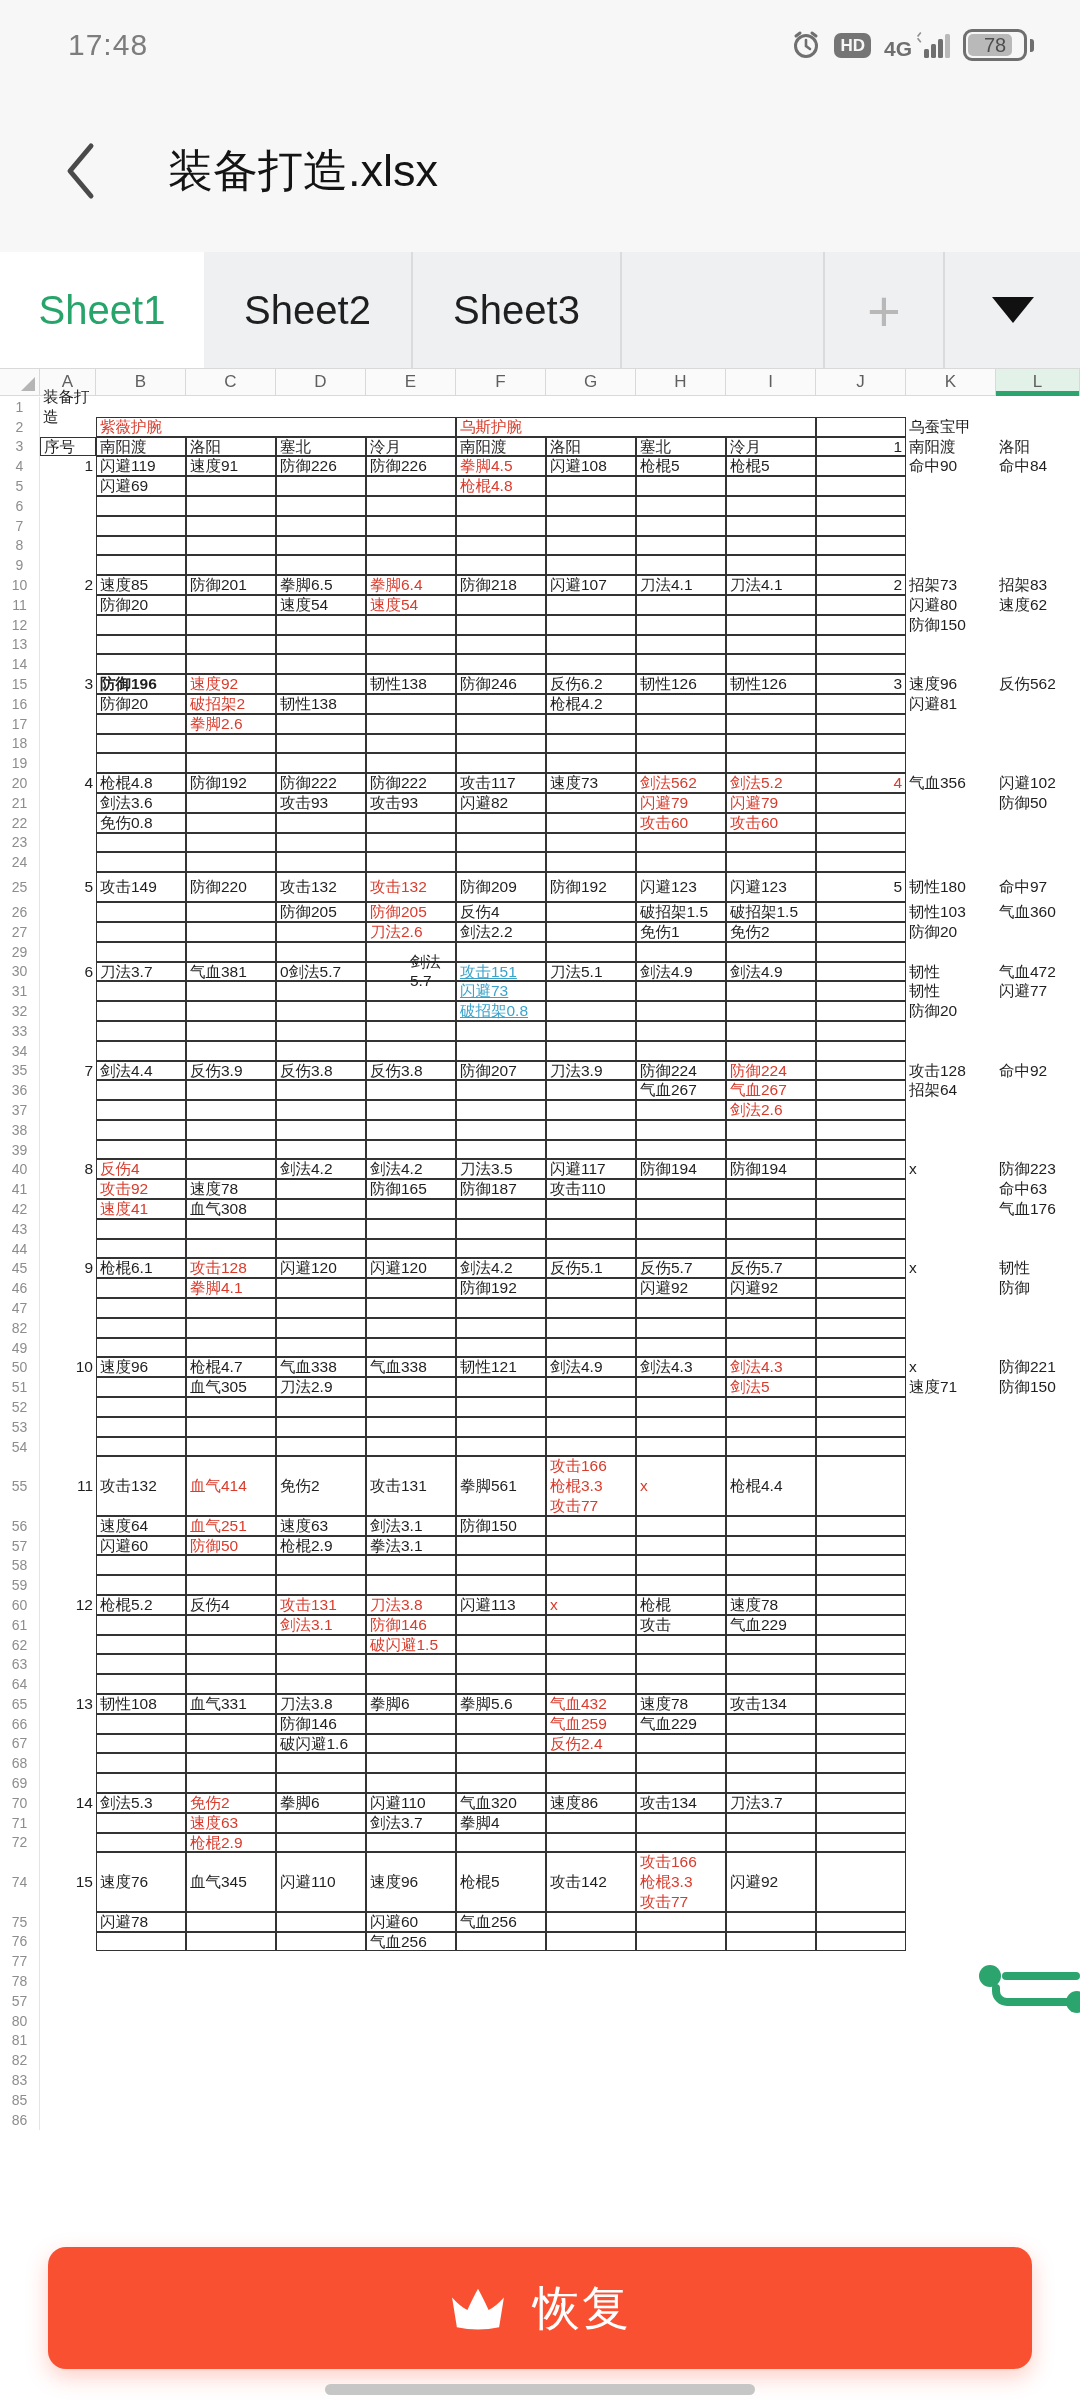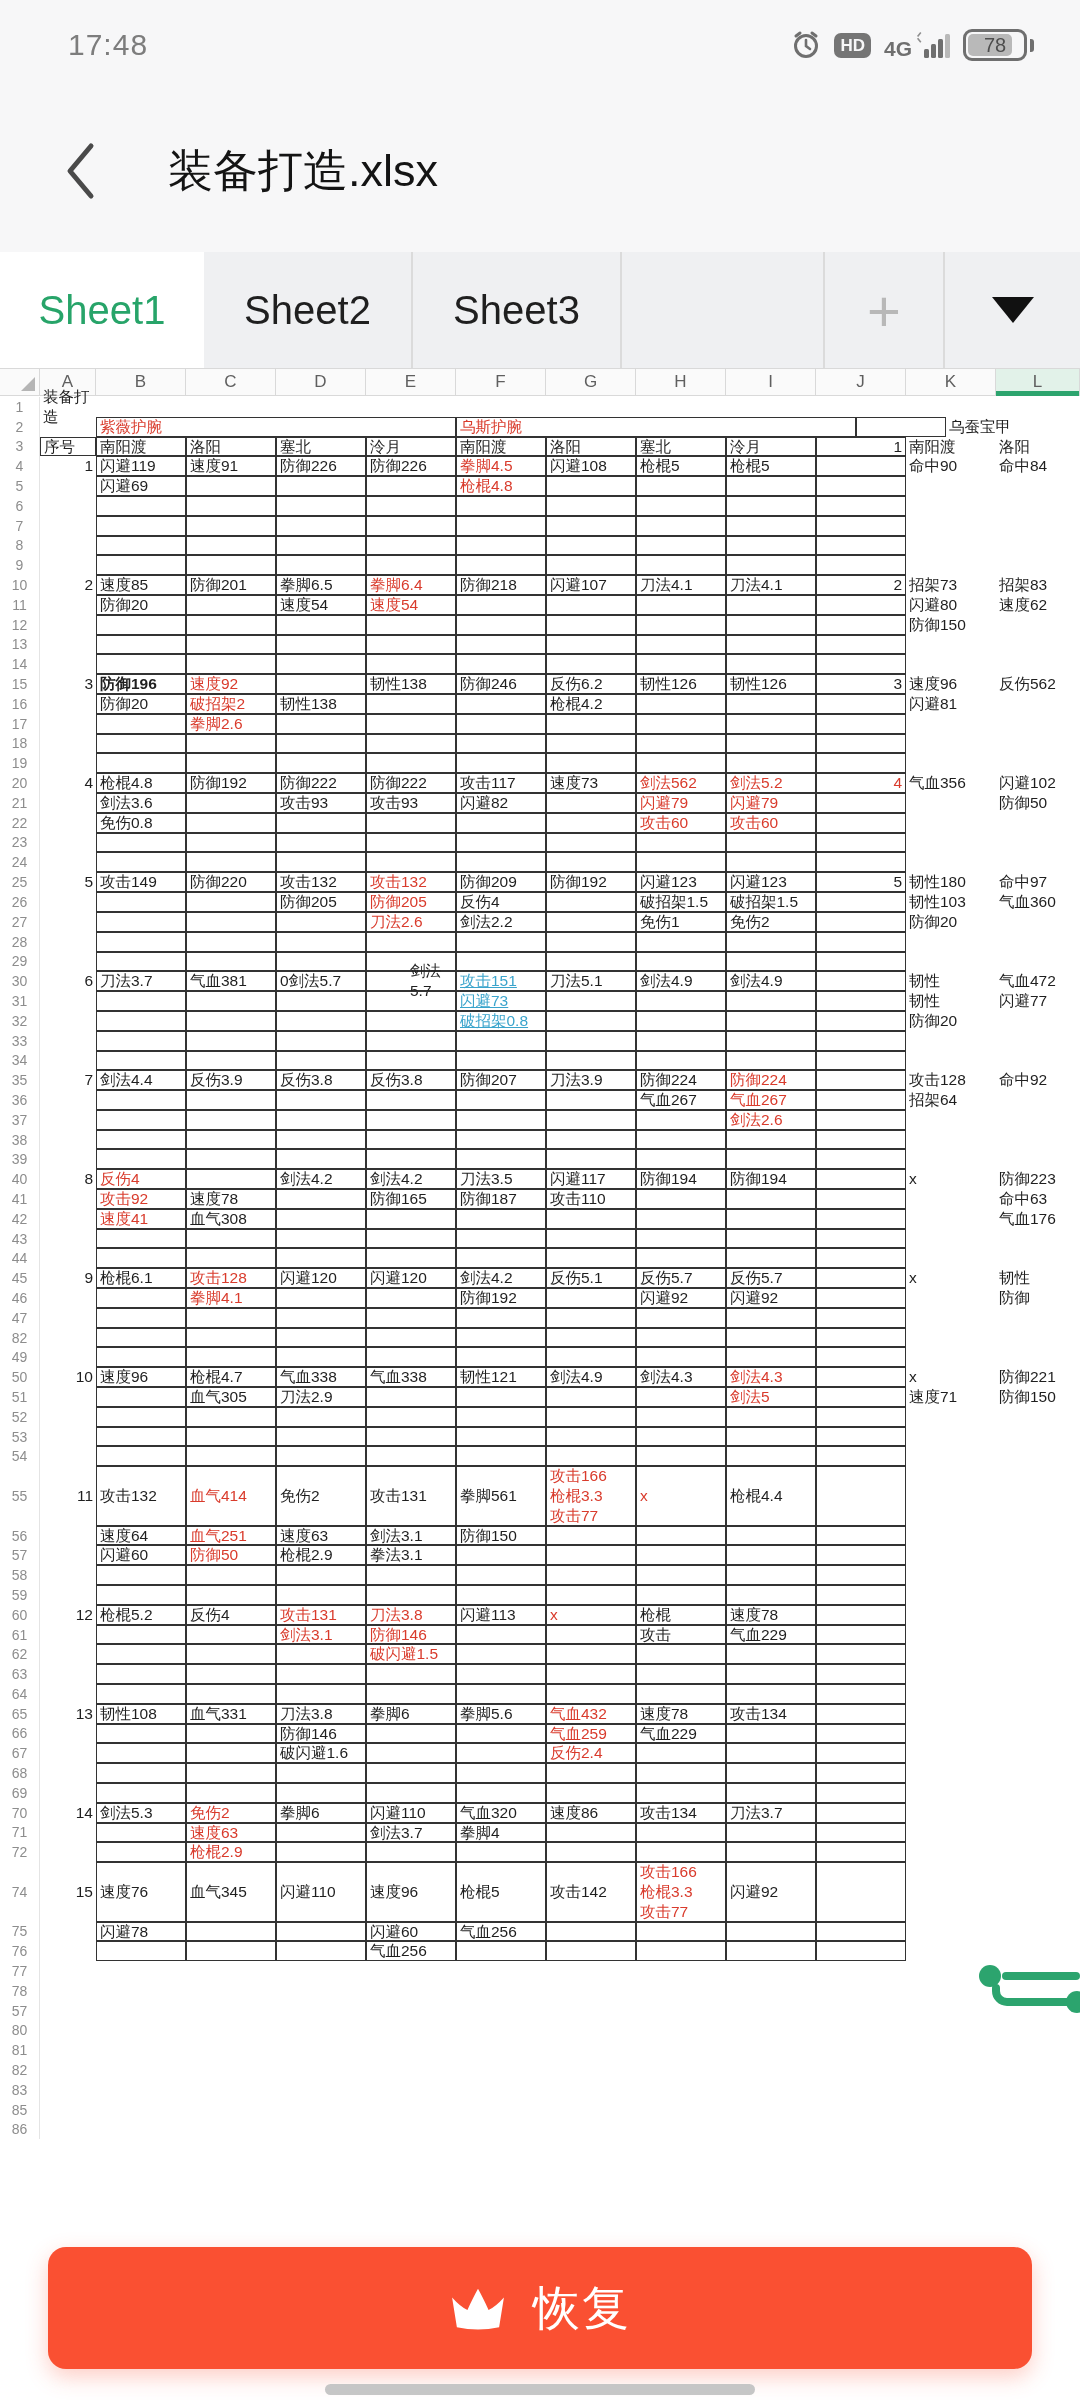--- a/index.html
+++ b/index.html
@@ -162,21 +162,21 @@
         <div class="cell" style="width: 90px;"></div>
         <div class="cell" style="width: 90px;"></div>
         <div class="cell" style="width: 84px;"></div>
       </div>
       <div class="grow" style="height: 19.8px;">
         <div class="rnum">2</div>
         <div class="cell" style="width: 56px;"></div>
         <div class="cell bd red" style="width: 360px;">
           <span>紫薇护腕</span>
         </div>
-        <div class="cell bd red" style="width: 400px;">
+        <div class="cell bd red" style="width: 360px;">
           <span>乌斯护腕</span>
         </div>
         <div class="cell bd" style="width: 90px;"></div>
         <div class="cell" style="width: 90px;">
           <span>乌蚕宝甲</span>
         </div>
         <div class="cell" style="width: 84px;"></div>
       </div>
       <div class="grow" style="height: 19.8px;">
         <div class="rnum">3</div>
@@ -665,21 +665,21 @@
         <div class="cell bd" style="width: 90px;"></div>
         <div class="cell bd" style="width: 90px;"></div>
         <div class="cell bd" style="width: 90px;"></div>
         <div class="cell bd" style="width: 90px;"></div>
         <div class="cell bd" style="width: 90px;"></div>
         <div class="cell bd" style="width: 90px;"></div>
         <div class="cell bd" style="width: 90px;"></div>
         <div class="cell" style="width: 90px;"></div>
         <div class="cell" style="width: 84px;"></div>
       </div>
-      <div class="grow" style="height: 20px;">
+      <div class="grow" style="height: 30px;">
         <div class="rnum">25</div>
         <div class="cell ar" style="width: 56px;">
           <span>5</span>
         </div>
         <div class="cell bd" style="width: 90px;">
           <span>攻击149</span>
         </div>
         <div class="cell bd" style="width: 90px;">
           <span>防御220</span>
         </div>
@@ -756,35 +756,20 @@
         <div class="cell bd" style="width: 90px;">
           <span>免伤1</span>
         </div>
         <div class="cell bd" style="width: 90px;">
           <span>免伤2</span>
         </div>
         <div class="cell bd" style="width: 90px;"></div>
         <div class="cell" style="width: 90px;">
           <span>防御20</span>
         </div>
-        <div class="cell" style="width: 84px;"></div>
-      </div>
-      <div class="grow" style="height: 19.8px;">
-        <div class="rnum">28</div>
-        <div class="cell" style="width: 56px;"></div>
-        <div class="cell bd" style="width: 90px;"></div>
-        <div class="cell bd" style="width: 90px;"></div>
-        <div class="cell bd" style="width: 90px;"></div>
-        <div class="cell bd" style="width: 90px;"></div>
-        <div class="cell bd" style="width: 90px;"></div>
-        <div class="cell bd" style="width: 90px;"></div>
-        <div class="cell bd" style="width: 90px;"></div>
-        <div class="cell bd" style="width: 90px;"></div>
-        <div class="cell bd" style="width: 90px;"></div>
-        <div class="cell" style="width: 90px;"></div>
         <div class="cell" style="width: 84px;"></div>
       </div>
       <div class="grow" style="height: 19.8px;">
         <div class="rnum">29</div>
         <div class="cell" style="width: 56px;"></div>
         <div class="cell bd" style="width: 90px;"></div>
         <div class="cell bd" style="width: 90px;"></div>
         <div class="cell bd" style="width: 90px;"></div>
         <div class="cell bd" style="width: 90px;"></div>
         <div class="cell bd" style="width: 90px;"></div>

